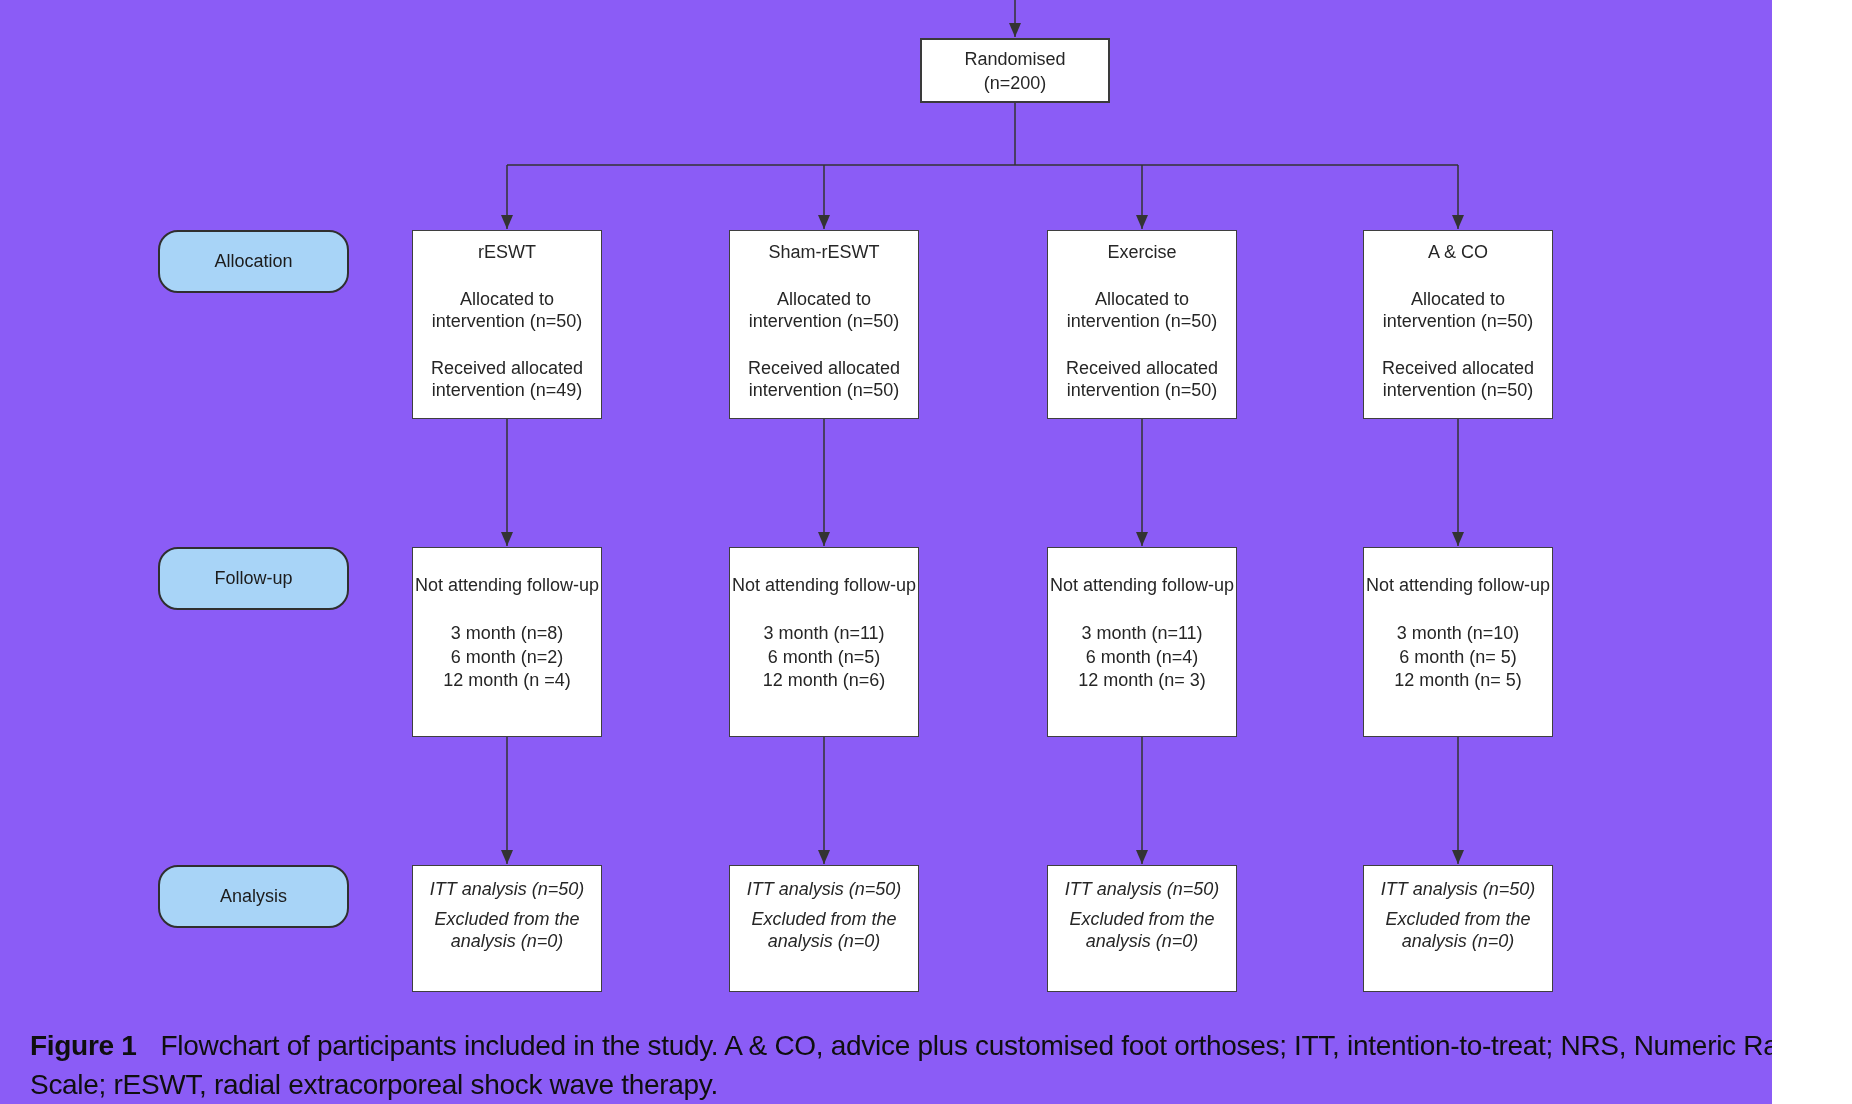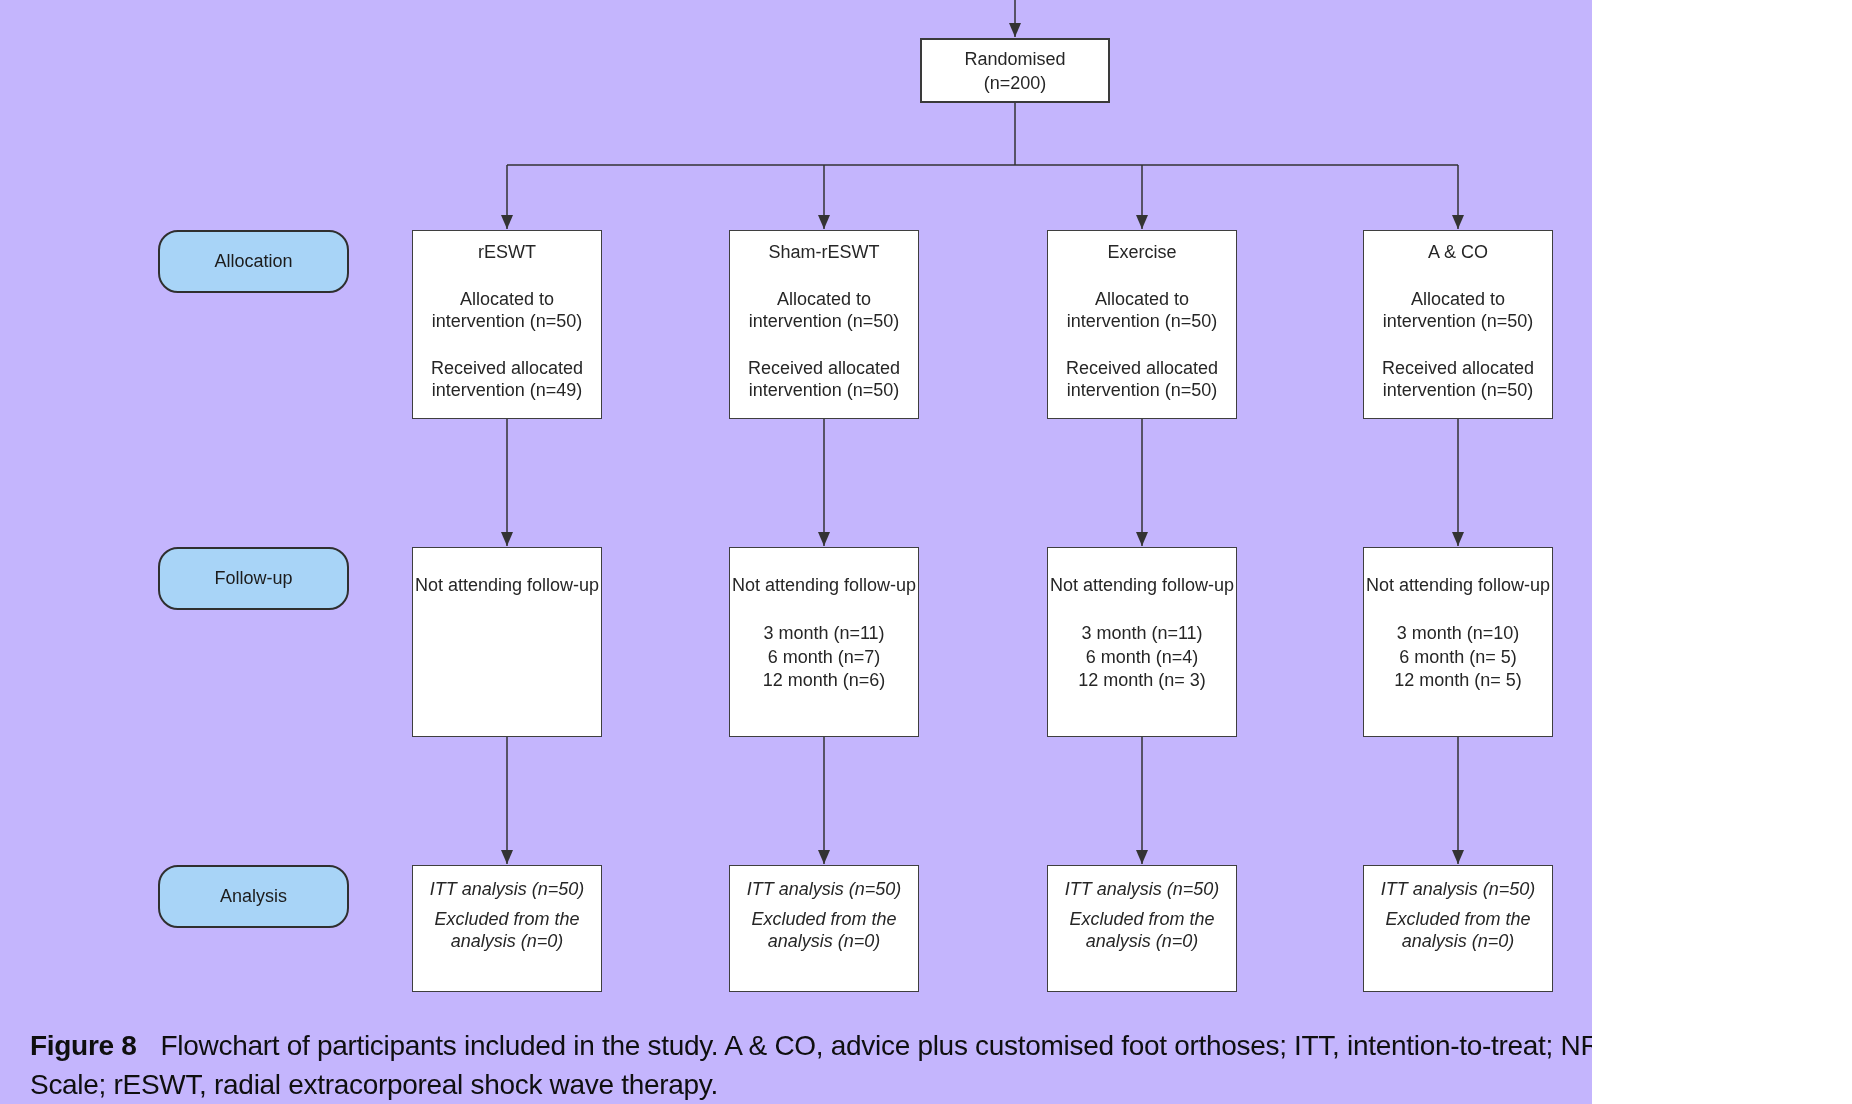--- a/index.html
+++ b/index.html
@@ -1,19 +1,19 @@
 <!DOCTYPE html>
 <html><head>
 <meta charset="utf-8">
 <style>
   html,body{margin:0;padding:0;background:#ffffff;}
   .figure-wrap{
     position:relative;
-    width:1592px;height:1104px;
-    background:#c4b5fd;
+    width:1772px;height:1104px;
+    background:#8b5cf6;
     font-family:"Liberation Sans", sans-serif;
     color:#262626;
     overflow:hidden;
   }
   .connectors{position:absolute;left:0;top:0;width:1852px;height:1104px;}
 
   
   .fbox{
     position:absolute;
     box-sizing:border-box;
@@ -110,36 +110,41 @@
     <span>Follow-up</span>
   </div>
 
   <div class="fbox alloc c1">
     <div class="btitle">rESWT</div>
     <div class="bline">Allocated to intervention (n=50)</div>
     <div class="bline">Received allocated intervention (n=49)</div>
   </div>
   <div class="fbox fup c1">
     <div>Not attending follow-up</div>
+    <div class="months">
+      <div>3 month (n=8)</div>
+      <div>6 month (n=2)</div>
+      <div>12 month (n =4)</div>
+    </div>
   </div>
   <div class="fbox anal c1">
     <div>ITT analysis (n=50)</div>
     <div class="bline2">Excluded from the analysis (n=0)</div>
   </div>
 
   <div class="fbox alloc c2">
     <div class="btitle">Sham-rESWT</div>
     <div class="bline">Allocated to intervention (n=50)</div>
     <div class="bline">Received allocated intervention (n=50)</div>
   </div>
   <div class="fbox fup c2">
     <div>Not attending follow-up</div>
     <div class="months">
       <div>3 month (n=11)</div>
-      <div>6 month (n=7)</div>
+      <div>6 month (n=5)</div>
       <div>12 month (n=6)</div>
     </div>
   </div>
   <div class="fbox anal c2">
     <div>ITT analysis (n=50)</div>
     <div class="bline2">Excluded from the analysis (n=0)</div>
   </div>
 
   <div class="fbox alloc c3">
     <div class="btitle">Exercise</div>
@@ -171,16 +176,16 @@
       <div>6 month (n= 5)</div>
       <div>12 month (n= 5)</div>
     </div>
   </div>
   <div class="fbox anal c4">
     <div>ITT analysis (n=50)</div>
     <div class="bline2">Excluded from the analysis (n=0)</div>
   </div>
 
   <div class="caption">
-    <span class="figlabel">Figure 8</span><span>Flowchart of participants included in the study. A &amp; CO, advice plus customised foot orthoses; ITT, intention-to-treat; NRS, Numeric Rating Scale; rESWT, radial extracorporeal shock wave therapy.</span>
+    <span class="figlabel">Figure 1</span><span>Flowchart of participants included in the study. A &amp; CO, advice plus customised foot orthoses; ITT, intention-to-treat; NRS, Numeric Rating Scale; rESWT, radial extracorporeal shock wave therapy.</span>
   </div>
 
 </div>
 
 </body></html>

